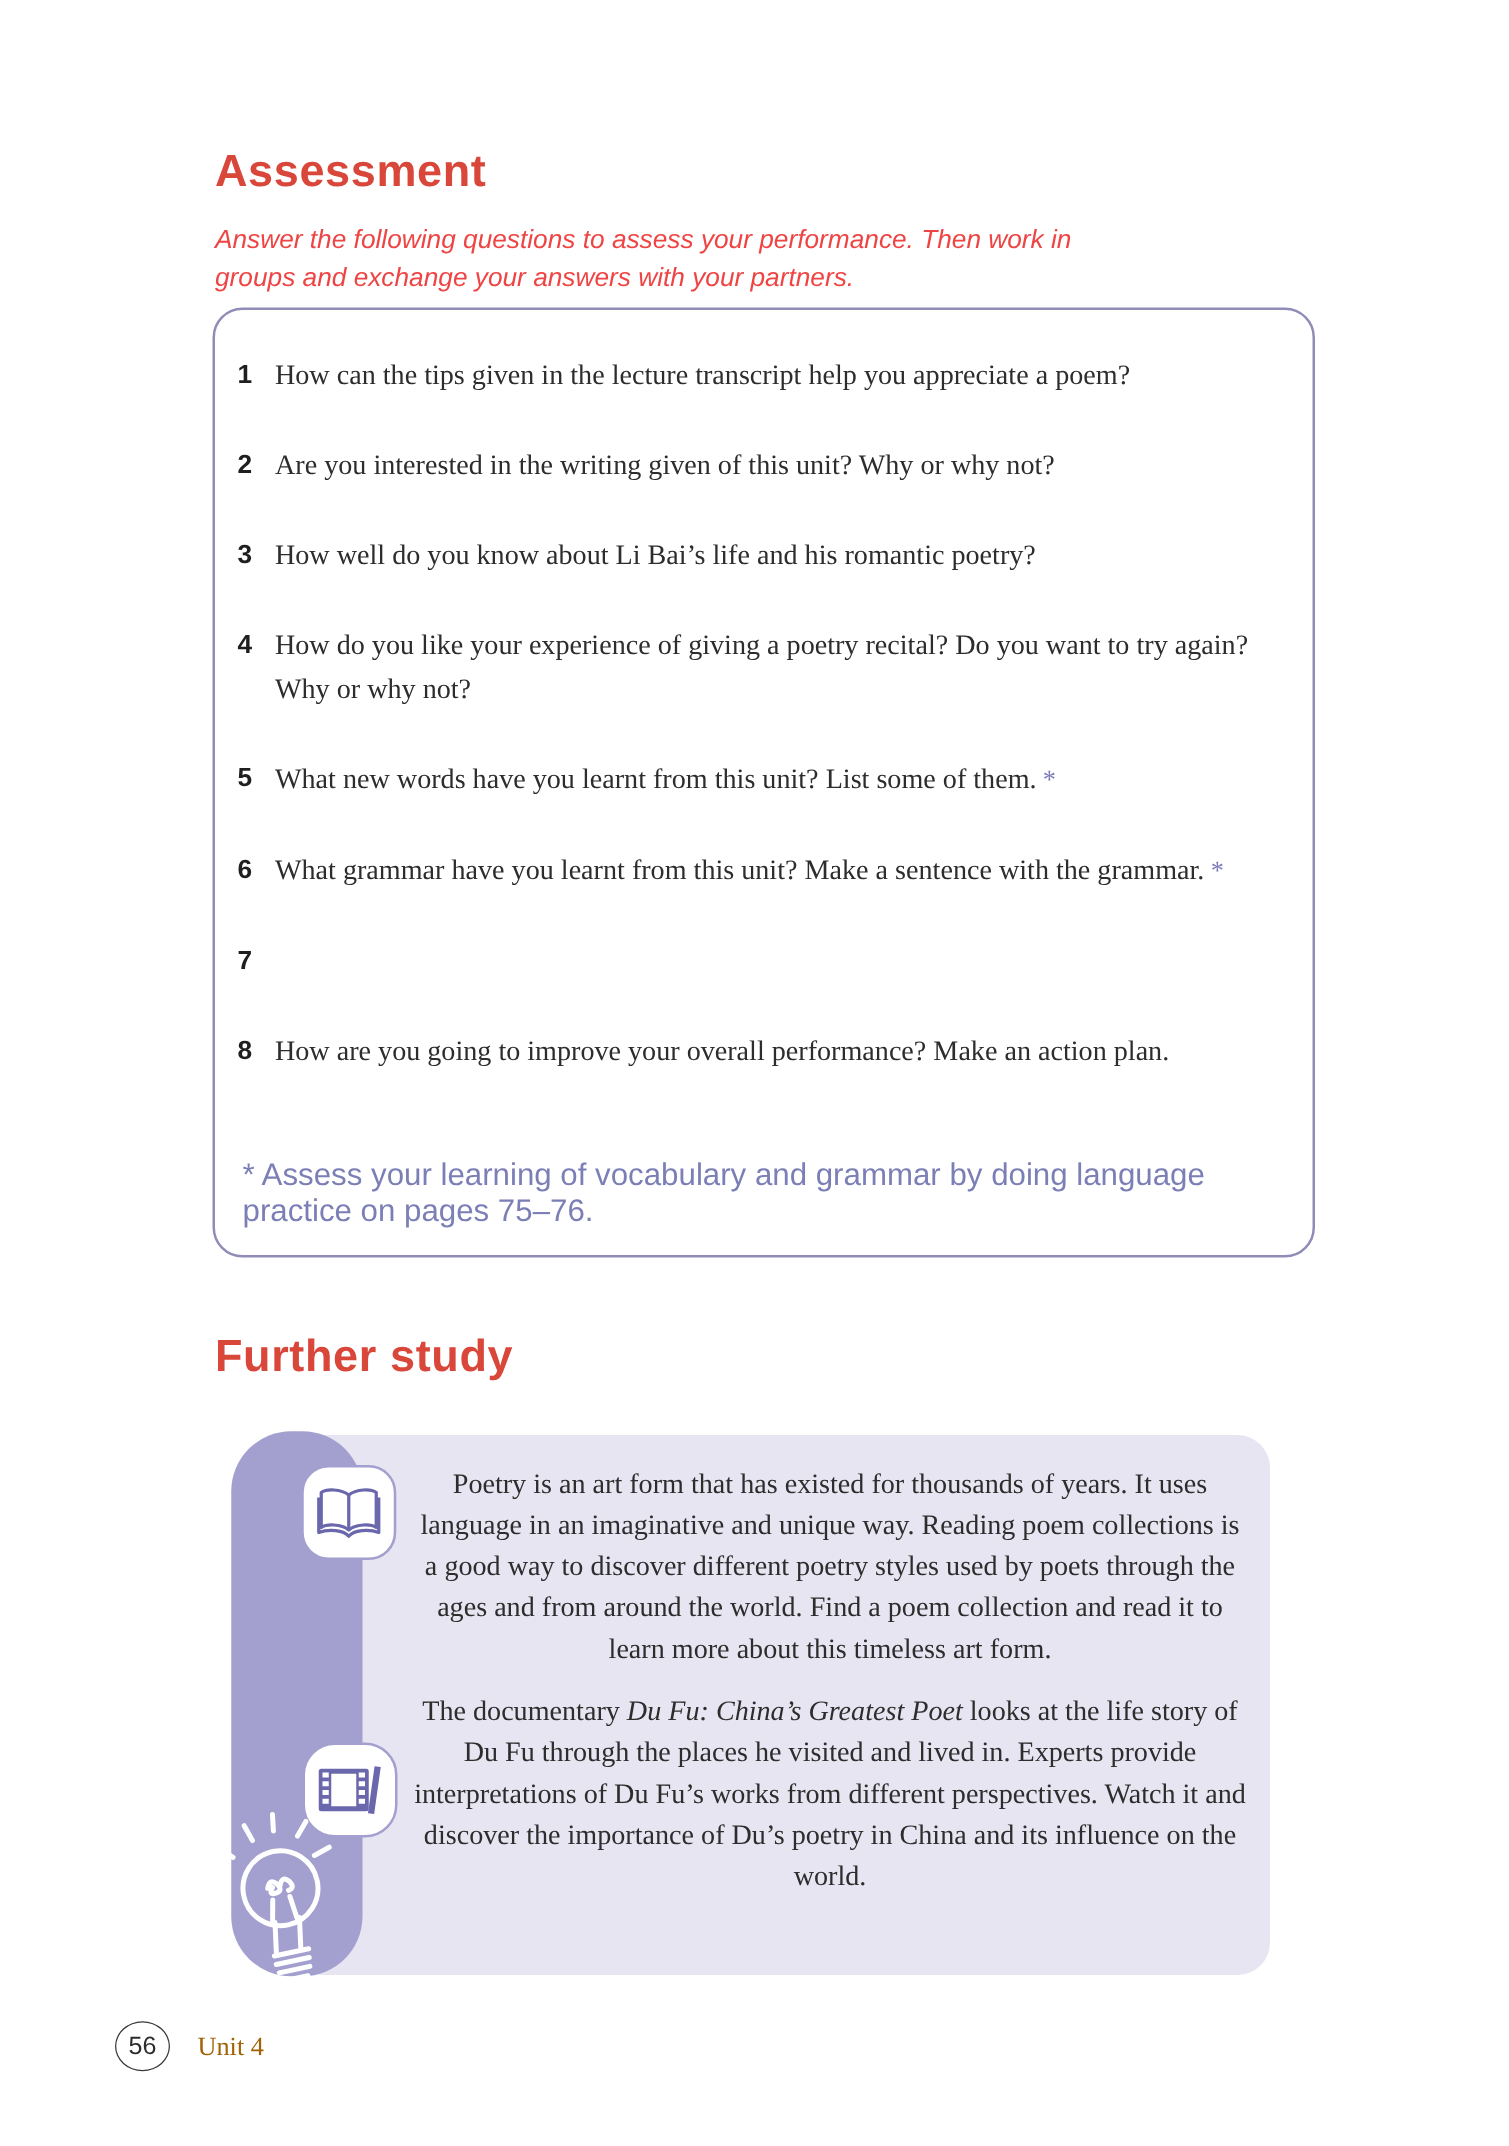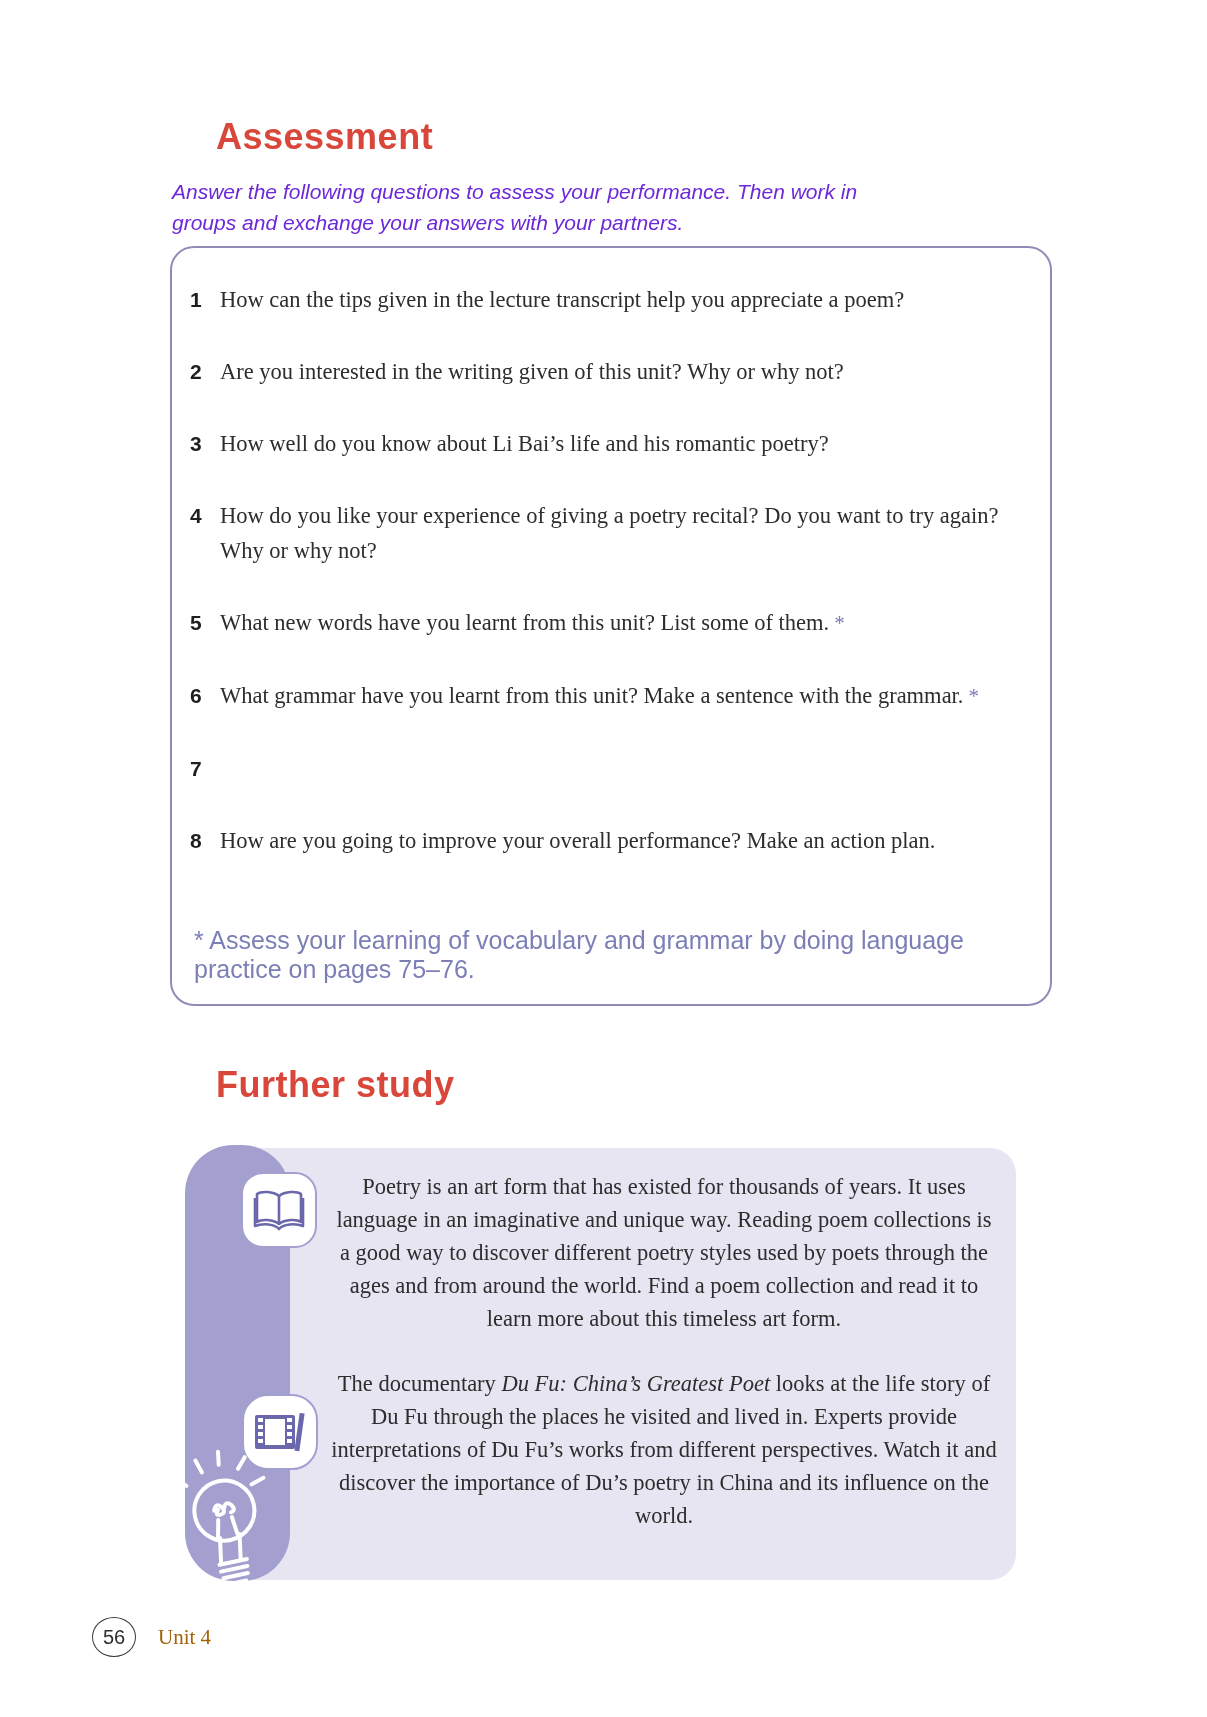--- a/index.html
+++ b/index.html
@@ -12,30 +12,29 @@
     color:#2d2d2d;
     overflow:hidden;
   }
   .section-title {
     position:absolute; left:172px;
     font-family:"Liberation Sans", sans-serif;
     font-weight:bold;
     font-size:36px;
     letter-spacing:0.5px;
     color:#d9463a;
-    margin-left:44px;
   }
   #assessment-title { top:116px; }
   #further-title { top:1064px; }
   .intro {
     position:absolute; left:172px; top:176px; width:740px;
     font-family:"Liberation Sans", sans-serif;
     font-style:italic;
     font-size:21px; line-height:31px;
-    color:#6d28d9;
+    color:#ef4444;
   }
   .qbox {
     position:absolute; left:170px; top:246px;
     width:882px; height:760px;
     border:2px solid #8f8db8;
     border-radius:24px;
     background:#ffffff;
   }
   .qlist {
     list-style:none;
@@ -85,21 +84,21 @@
     border-radius:22px;
     display:flex; align-items:center; justify-content:center;
   }
   #book-tile { left:241px; top:1172px; }
   #film-tile { left:242px; top:1394px; border-radius:26px; }
   #bulb-wrap { position:absolute; left:168px; top:1438px; }
   .fs-text {
     position:absolute; left:330px; top:1170px; width:668px;
     font-size:22.5px; line-height:33px; color:#2d2d2d;text-align:center;
   }
-  .fs-text p + p { margin-top:32px; }
+  .fs-text p + p { margin-top:17px; }
   .doc-title { font-style:italic; }
   
   .page-badge {
     position:absolute; left:92px; top:1617px;
     width:44px; height:40px;
     border:1.5px solid #3a3a3a;
     border-radius:50%;
     display:flex; align-items:center; justify-content:center;
     font-family:"Liberation Sans", sans-serif;
     font-size:20px; color:#2d2d2d;

